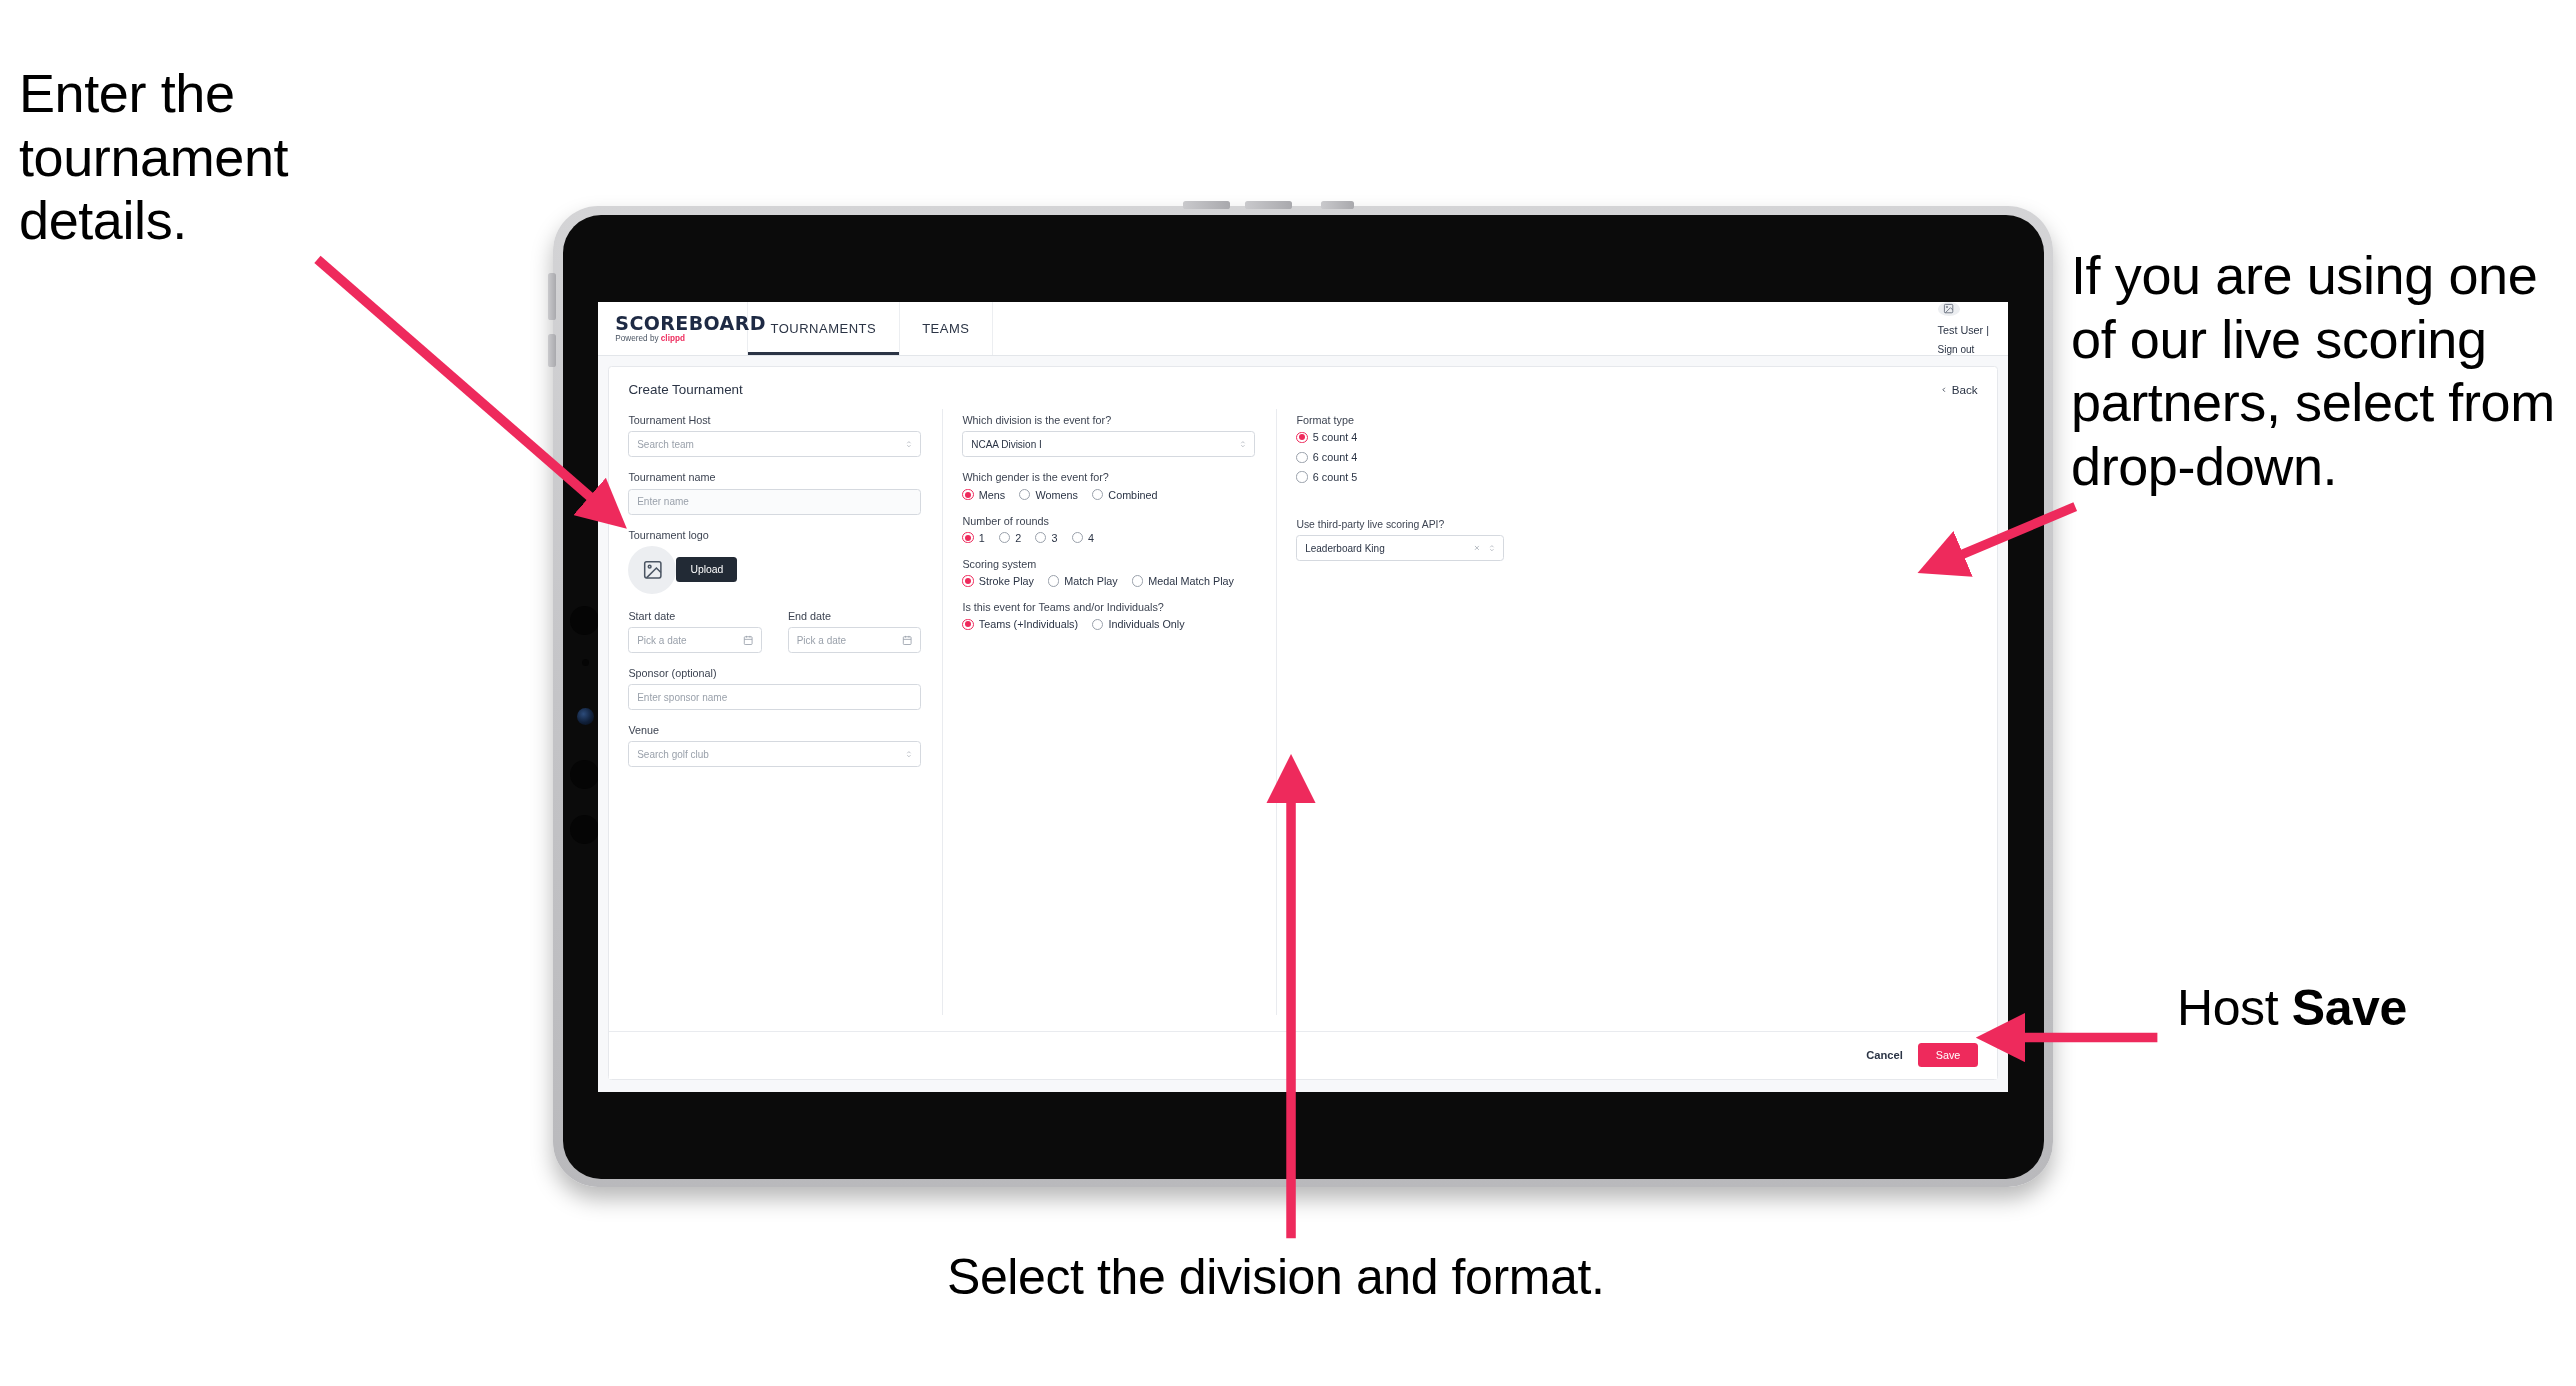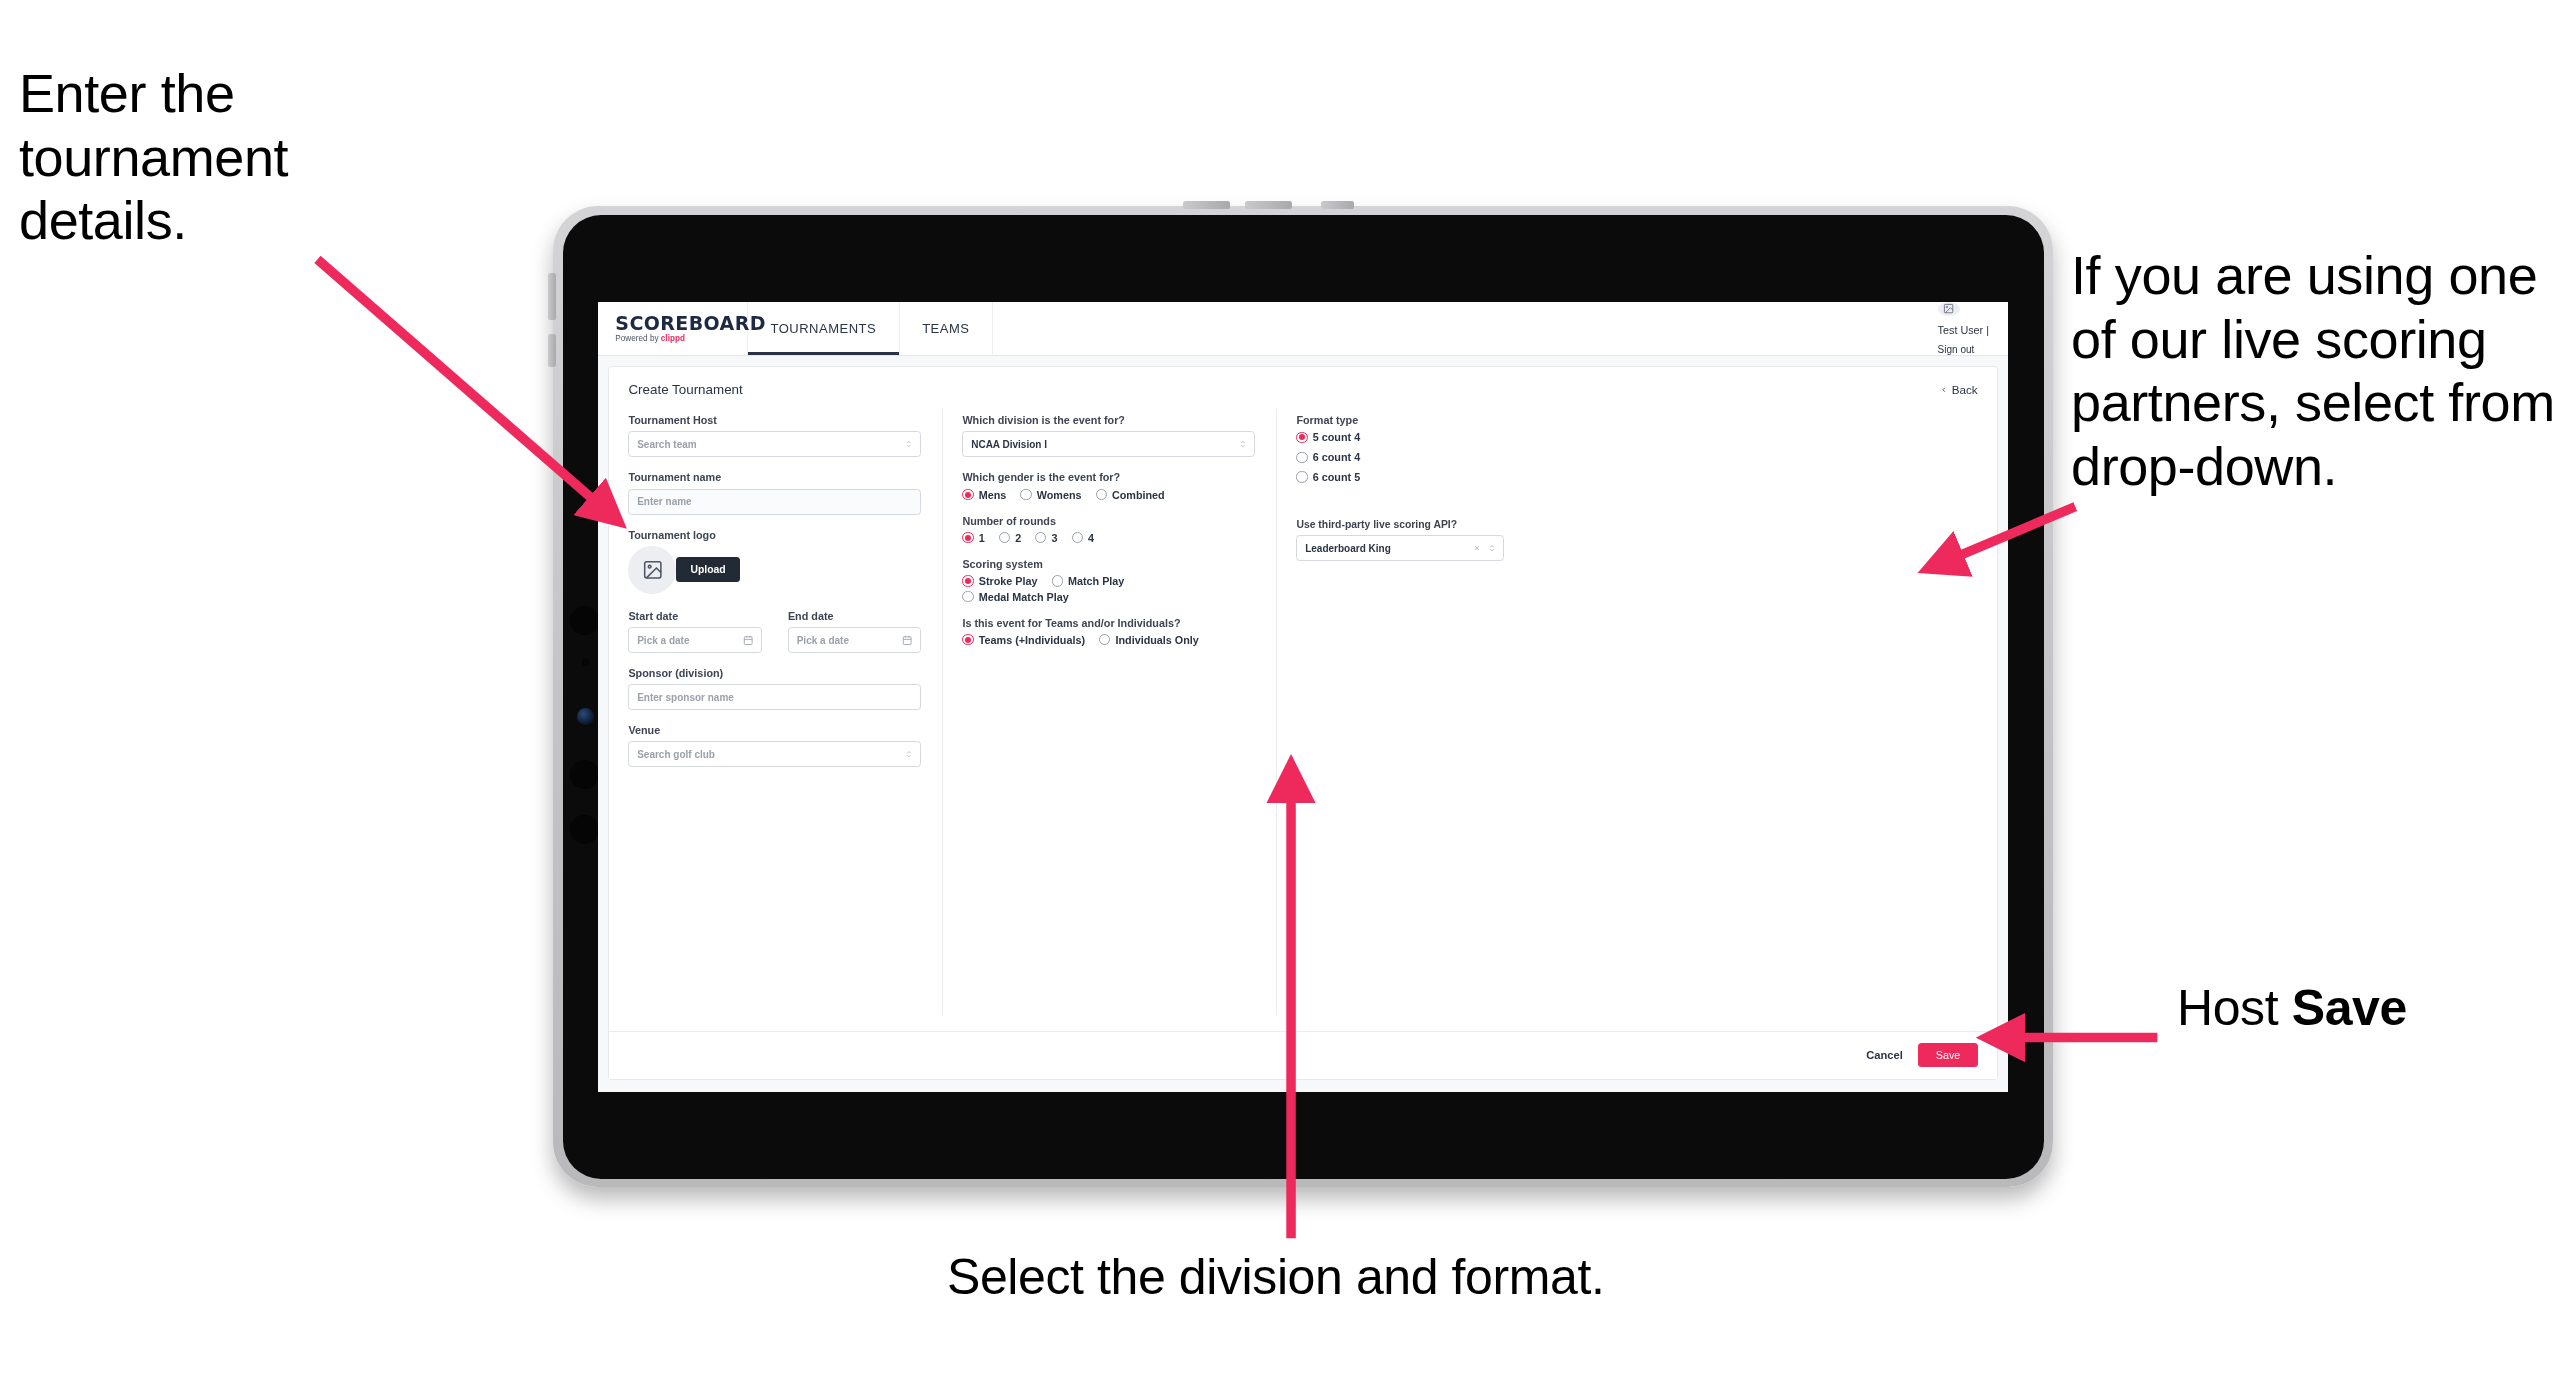--- a/index.html
+++ b/index.html
@@ -143,21 +143,21 @@
     display: flex;
     flex-direction: column;
   }
   #card-head {
     display:flex; align-items:center; justify-content:space-between;
     padding: 15.6px 19px 12px 19px;
   }
   #card-title { font-size: 13.4px; color: #2b3445; }
   #back-link { font-size: 11.7px; color: #2b3445; cursor:pointer; display:flex; align-items:center; gap:4.3px;}
 
-  #columns { display:flex; flex:1; padding: 0 0 16px 0; font-weight: bold; }
+  #columns { display:flex; flex:1; padding: 0 0 16px 0; }
   .col { padding: 5.2px 21px 0 19px; }
   .col-1 { width: 334px; border-right: 0.9px solid #e9ebef; }
   .col-2 { width: 334px; border-right: 0.9px solid #e9ebef; }
   .col-3 { flex: 1; }
 
   .fld-label { font-size: 10.8px; color: #3d4452; margin-bottom: 5.2px; }
   .fld-label.sm { font-size: 10.4px; }
   .group { margin-bottom: 14px; }
 
   .input {
@@ -343,21 +343,21 @@
                 <svg width="10.4" height="10.4" viewBox="0 0 24 24" fill="none" stroke="currentColor" stroke-width="2">
                     <rect x="3" y="4" width="18" height="18" rx="2"></rect>
                     <path d="M16 2v4M8 2v4M3 10h18"></path>
                   </svg>
               </span>
             </div>
           </div>
         </div>
 
         <div class="group">
-          <div class="fld-label">Sponsor (division)</div>
+          <div class="fld-label">Sponsor (optional)</div>
           <div class="input">
             <span>Enter sponsor name</span>
           </div>
         </div>
 
         <div class="group">
           <div class="fld-label">Venue</div>
           <div class="input">
             <span>Search golf club</span>
             <span class="right-ico">

